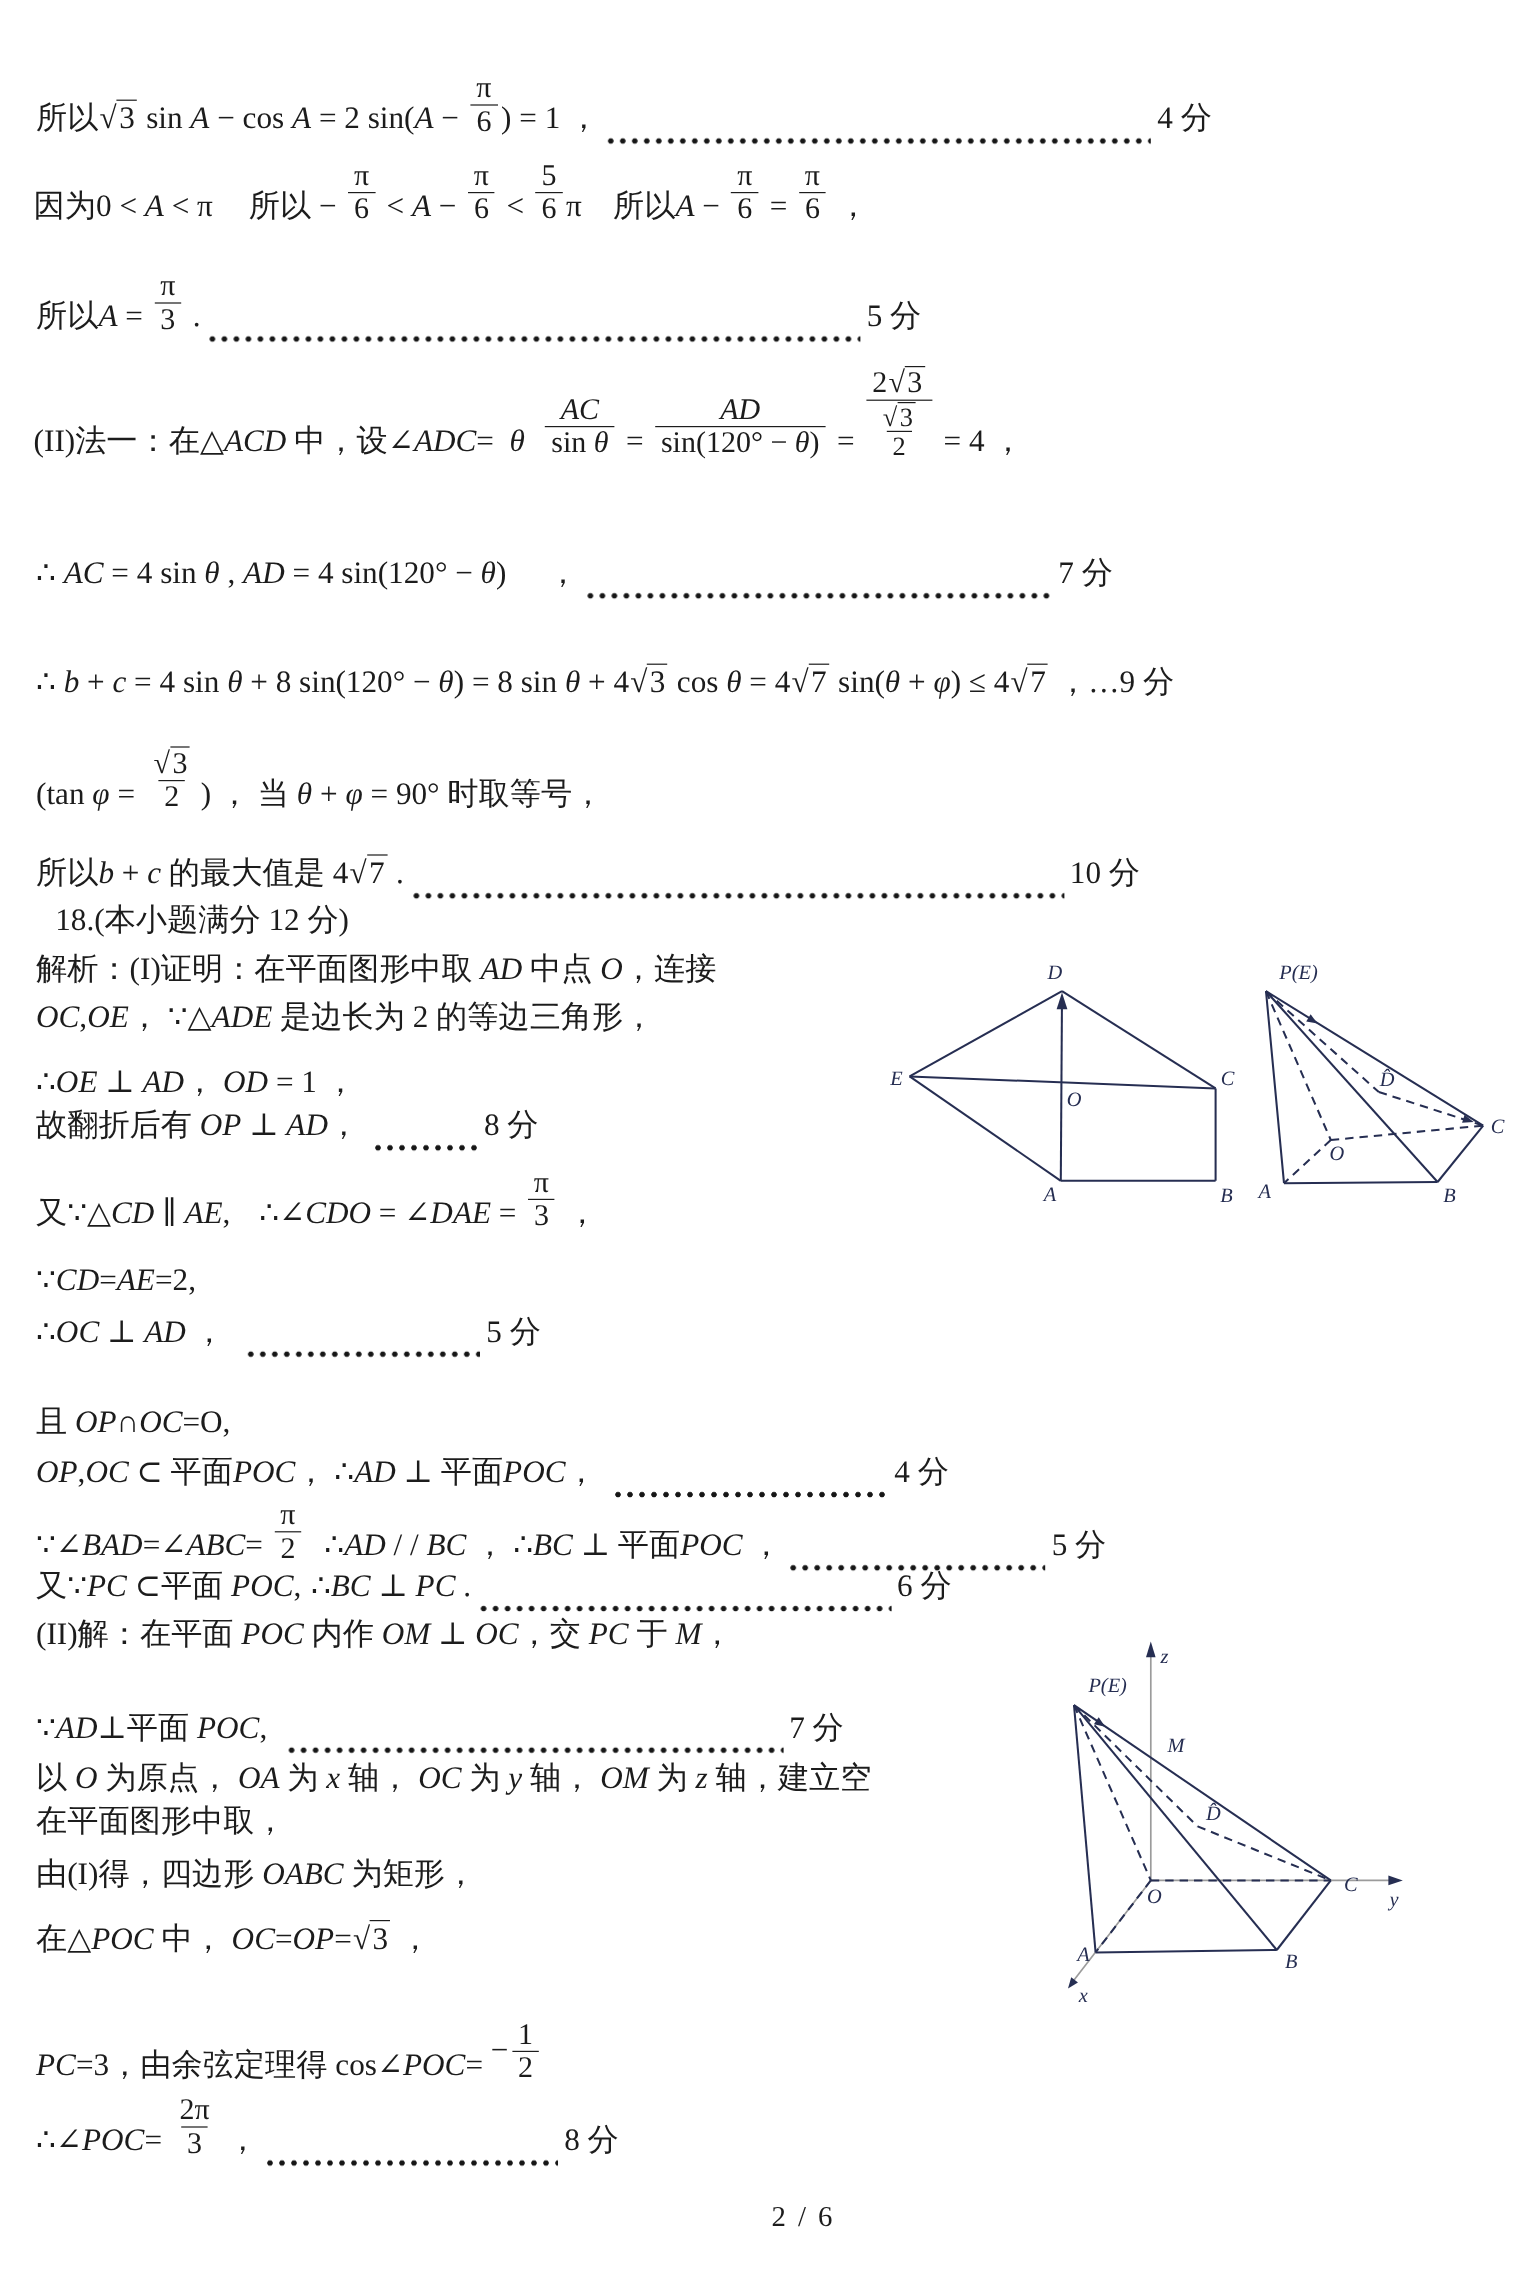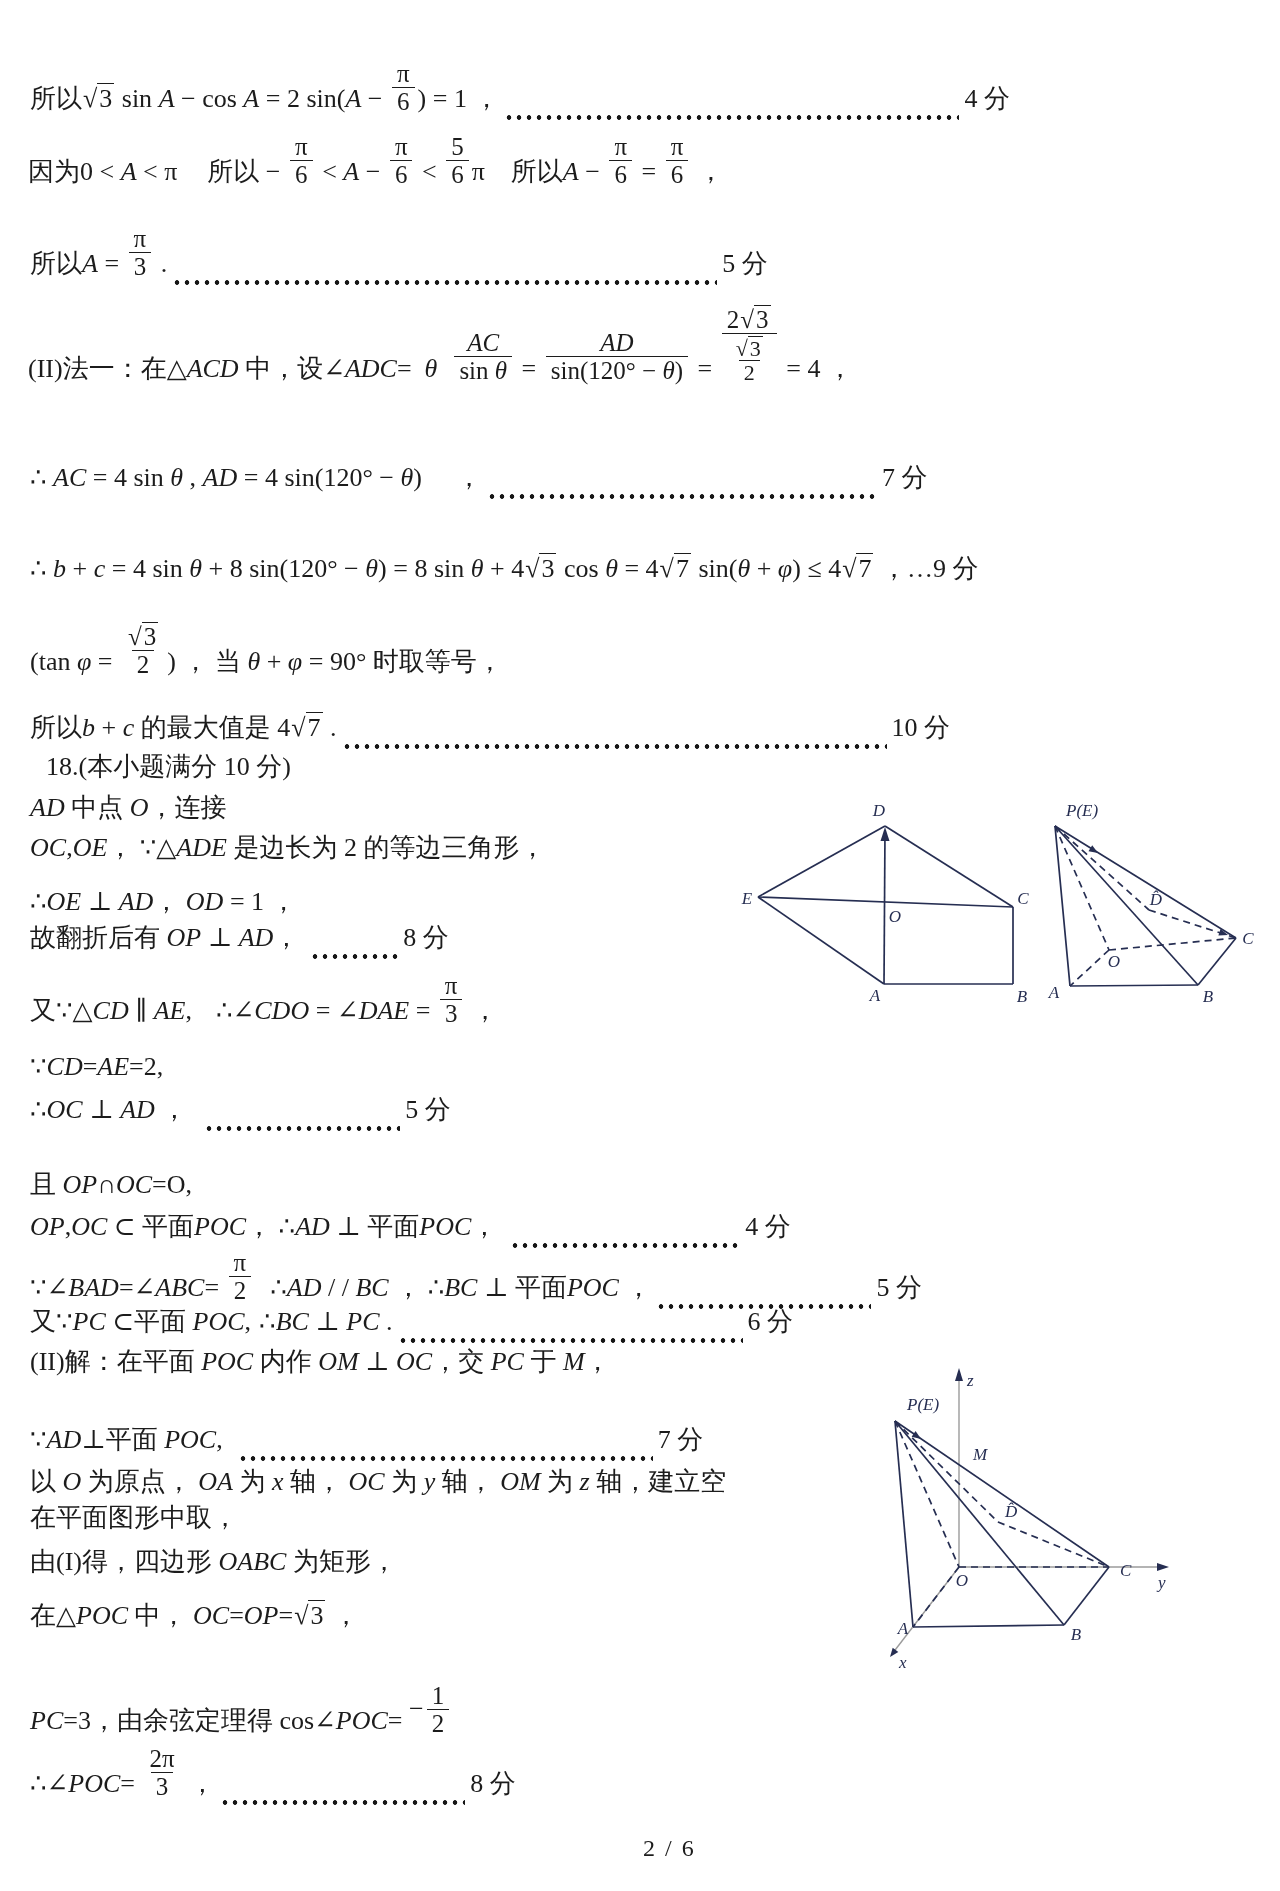--- a/index.html
+++ b/index.html
@@ -38,22 +38,22 @@
 <div class="page">
 
   <div class="ln" style="top:60px;left:30px"><span class="cn">所以</span><span class="rad"><span class="rs">√</span><span class="rb"><span class="u">3</span></span></span><span class="u"> sin </span><span class="v">A</span><span class="u"> − cos </span><span class="v">A</span><span class="u"> = 2 sin(</span><span class="v">A</span><span class="u"> − </span><span class="fwrap"><span class="frac"><span class="num"><span class="u">π</span></span><span class="den"><span class="u">6</span></span></span></span><span class="u">) = 1 ，</span><span class="dots" style="width: 455px;"></span><span class="cn">4 分</span></div>
   <div class="ln" style="top:133px;left:28px"><span class="cn">因为</span><span class="u">0 &lt; </span><span class="v">A</span><span class="u"> &lt; π</span><span class="sp" style="width: 30px;"></span><span class="cn">所以</span><span class="u"> − </span><span class="fwrap"><span class="frac"><span class="num"><span class="u">π</span></span><span class="den"><span class="u">6</span></span></span></span><span class="u"> &lt; </span><span class="v">A</span><span class="u"> − </span><span class="fwrap"><span class="frac"><span class="num"><span class="u">π</span></span><span class="den"><span class="u">6</span></span></span></span><span class="u"> &lt; </span><span class="fwrap"><span class="frac"><span class="num"><span class="u">5</span></span><span class="den"><span class="u">6</span></span></span></span><span class="u">π</span><span class="sp" style="width: 26px;"></span><span class="cn">所以</span><span class="v">A</span><span class="u"> − </span><span class="fwrap"><span class="frac"><span class="num"><span class="u">π</span></span><span class="den"><span class="u">6</span></span></span></span><span class="u"> = </span><span class="fwrap"><span class="frac"><span class="num"><span class="u">π</span></span><span class="den"><span class="u">6</span></span></span></span><span class="u"> ，</span></div>
   <div class="ln" style="top:225px;left:30px"><span class="cn">所以</span><span class="v">A</span><span class="u"> = </span><span class="fwrap"><span class="frac"><span class="num"><span class="u">π</span></span><span class="den"><span class="u">3</span></span></span></span><span class="u"> .</span><span class="dots" style="width: 545px;"></span><span class="cn">5 分</span></div>
   <div class="ln" style="top:305px;left:28px"><span class="u">(II)</span><span class="cn">法一：在</span><span class="u">△</span><span class="v">ACD</span><span class="cn"> </span><span class="cn">中，设</span><span class="u">∠</span><span class="v">ADC</span><span class="u">=  </span><span class="v">θ</span><span class="sp" style="width: 14px;"></span><span class="fwrap"><span class="frac"><span class="num"><span class="v">AC</span></span><span class="den"><span class="u">sin </span><span class="v">θ</span></span></span></span><span class="u"> = </span><span class="fwrap"><span class="frac"><span class="num"><span class="v">AD</span></span><span class="den"><span class="u">sin(120° − </span><span class="v">θ</span><span class="u">)</span></span></span></span><span class="u"> = </span><span class="fwrap"><span class="frac"><span class="num"><span class="u">2</span><span class="rad"><span class="rs">√</span><span class="rb"><span class="u">3</span></span></span></span><span class="den"><span class="fwrap"><span class="frac"><span class="num"><span class="rad"><span class="rs">√</span><span class="rb"><span class="u">3</span></span></span></span><span class="den"><span class="u">2</span></span></span></span></span></span></span><span class="u"> = 4 ，</span></div>
   <div class="ln" style="top:463px;left:30px"><span class="u">∴ </span><span class="v">AC</span><span class="u"> = 4 sin </span><span class="v">θ</span><span class="u"> , </span><span class="v">AD</span><span class="u"> = 4 sin(120° − </span><span class="v">θ</span><span class="u">)</span><span class="sp" style="width: 34px;"></span><span class="u">，</span><span class="dots" style="width: 390px;"></span><span class="cn">7 分</span></div>
   <div class="ln" style="top:553px;left:30px"><span class="u">∴ </span><span class="v">b</span><span class="u"> + </span><span class="v">c</span><span class="u"> = 4 sin </span><span class="v">θ</span><span class="u"> + 8 sin(120° − </span><span class="v">θ</span><span class="u">) = 8 sin </span><span class="v">θ</span><span class="u"> + 4</span><span class="rad"><span class="rs">√</span><span class="rb"><span class="u">3</span></span></span><span class="u"> cos </span><span class="v">θ</span><span class="u"> = 4</span><span class="rad"><span class="rs">√</span><span class="rb"><span class="u">7</span></span></span><span class="u"> sin(</span><span class="v">θ</span><span class="u"> + </span><span class="v">φ</span><span class="u">) ≤ 4</span><span class="rad"><span class="rs">√</span><span class="rb"><span class="u">7</span></span></span><span class="u"> ，…</span><span class="cn">9 分</span></div>
   <div class="ln" style="top:622px;left:30px"><span class="u">(tan </span><span class="v">φ</span><span class="u"> = </span><span class="fwrap"><span class="frac"><span class="num"><span class="rad"><span class="rs">√</span><span class="rb"><span class="u">3</span></span></span></span><span class="den"><span class="u">2</span></span></span></span><span class="cn">) ，</span><span class="cn"> 当</span><span class="v"> θ</span><span class="u"> + </span><span class="v">φ</span><span class="u"> = 90° </span><span class="cn">时取等号，</span></div>
   <div class="ln" style="top:712px;left:30px"><span class="cn">所以</span><span class="v">b</span><span class="u"> + </span><span class="v">c</span><span class="cn"> </span><span class="cn">的最大值是</span><span class="u"> 4</span><span class="rad"><span class="rs">√</span><span class="rb"><span class="u">7</span></span></span><span class="u"> .</span><span class="dots" style="width: 545px;"></span><span class="cn">10 分</span></div>
-  <div class="ln" style="top:752px;left:46px"><span class="u">18.(</span><span class="cn">本小题满分</span><span class="u"> 10 </span><span class="cn">分</span><span class="u">)</span></div>
-  <div class="ln" style="top:793px;left:30px"><span class="v">AD</span><span class="cn"> </span><span class="cn">中点</span><span class="v"> O</span><span class="cn">，连接</span></div>
+  <div class="ln" style="top:752px;left:46px"><span class="u">18.(</span><span class="cn">本小题满分</span><span class="u"> 12 </span><span class="cn">分</span><span class="u">)</span></div>
+  <div class="ln" style="top:793px;left:30px"><span class="cn">解析：(I)证明：在平面图形中取 </span><span class="v">AD</span><span class="cn"> </span><span class="cn">中点</span><span class="v"> O</span><span class="cn">，连接</span></div>
   <div class="ln" style="top:833px;left:30px"><span class="v">OC</span><span class="u">,</span><span class="v">OE</span><span class="cn">，</span><span class="u"> ∵△</span><span class="v">ADE</span><span class="cn"> </span><span class="cn">是边长为</span><span class="u"> 2 </span><span class="cn">的等边三角形，</span></div>
   <div class="ln" style="top:887px;left:30px"><span class="u">∴</span><span class="v">OE</span><span class="u"> ⊥ </span><span class="v">AD</span><span class="cn">，</span><span class="u"> </span><span class="v">OD</span><span class="u"> = 1 ，</span></div>
   <div class="ln" style="top:923px;left:30px"><span class="cn">故翻折后有 </span><span class="v">OP</span><span class="u"> ⊥ </span><span class="v">AD</span><span class="cn">，</span><span class="sp" style="width: 6px;"></span><span class="dots" style="width: 88px;"></span><span class="cn">8 分</span></div>
   <div class="ln" style="top:972px;left:30px"><span class="cn">又</span><span class="u">∵△</span><span class="v">CD</span><span class="u"> ∥ </span><span class="v">AE</span><span class="u">,</span><span class="sp" style="width: 24px;"></span><span class="u">∴∠</span><span class="v">CDO</span><span class="u"> = ∠</span><span class="v">DAE</span><span class="u"> = </span><span class="fwrap"><span class="frac"><span class="num"><span class="u">π</span></span><span class="den"><span class="u">3</span></span></span></span><span class="cn"> ，</span></div>
   <div class="ln" style="top:1052px;left:30px"><span class="u">∵</span><span class="v">CD</span><span class="u">=</span><span class="v">AE</span><span class="u">=2,</span></div>
   <div class="ln" style="top:1095px;left:30px"><span class="u">∴</span><span class="v">OC</span><span class="u"> ⊥ </span><span class="v">AD</span><span class="cn"> ，</span><span class="sp" style="width: 12px;"></span><span class="dots" style="width: 196px;"></span><span class="cn">5 分</span></div>
   <div class="ln" style="top:1170px;left:30px"><span class="cn">且 </span><span class="v">OP</span><span class="u">∩</span><span class="v">OC</span><span class="u">=O,</span></div>
   <div class="ln" style="top:1212px;left:30px"><span class="v">OP</span><span class="u">,</span><span class="v">OC</span><span class="u"> ⊂ </span><span class="cn">平面</span><span class="v">POC</span><span class="cn">，</span><span class="u"> ∴</span><span class="v">AD</span><span class="u"> ⊥ </span><span class="cn">平面</span><span class="v">POC</span><span class="cn">，</span><span class="sp" style="width: 8px;"></span><span class="dots" style="width: 230px;"></span><span class="cn">4 分</span></div>
   <div class="ln" style="top:1249px;left:30px"><span class="u">∵∠</span><span class="v">BAD</span><span class="u">=∠</span><span class="v">ABC</span><span class="u">= </span><span class="fwrap"><span class="frac"><span class="num"><span class="u">π</span></span><span class="den"><span class="u">2</span></span></span></span><span class="sp" style="width: 16px;"></span><span class="u">∴</span><span class="v">AD</span><span class="u"> / / </span><span class="v">BC</span><span class="cn"> ，</span><span class="u"> ∴</span><span class="v">BC</span><span class="u"> ⊥ </span><span class="cn">平面</span><span class="v">POC</span><span class="cn"> ，</span><span class="dots" style="width: 215px;"></span><span class="cn">5 分</span></div>
   <div class="ln" style="top:1307px;left:30px"><span class="cn">又</span><span class="u">∵</span><span class="v">PC</span><span class="u"> ⊂</span><span class="cn">平面 </span><span class="v">POC</span><span class="u">,</span><span class="sp" style="width: 8px;"></span><span class="u">∴</span><span class="v">BC</span><span class="u"> ⊥ </span><span class="v">PC</span><span class="u"> .</span><span class="dots" style="width: 345px;"></span><span class="cn">6 分</span></div>

